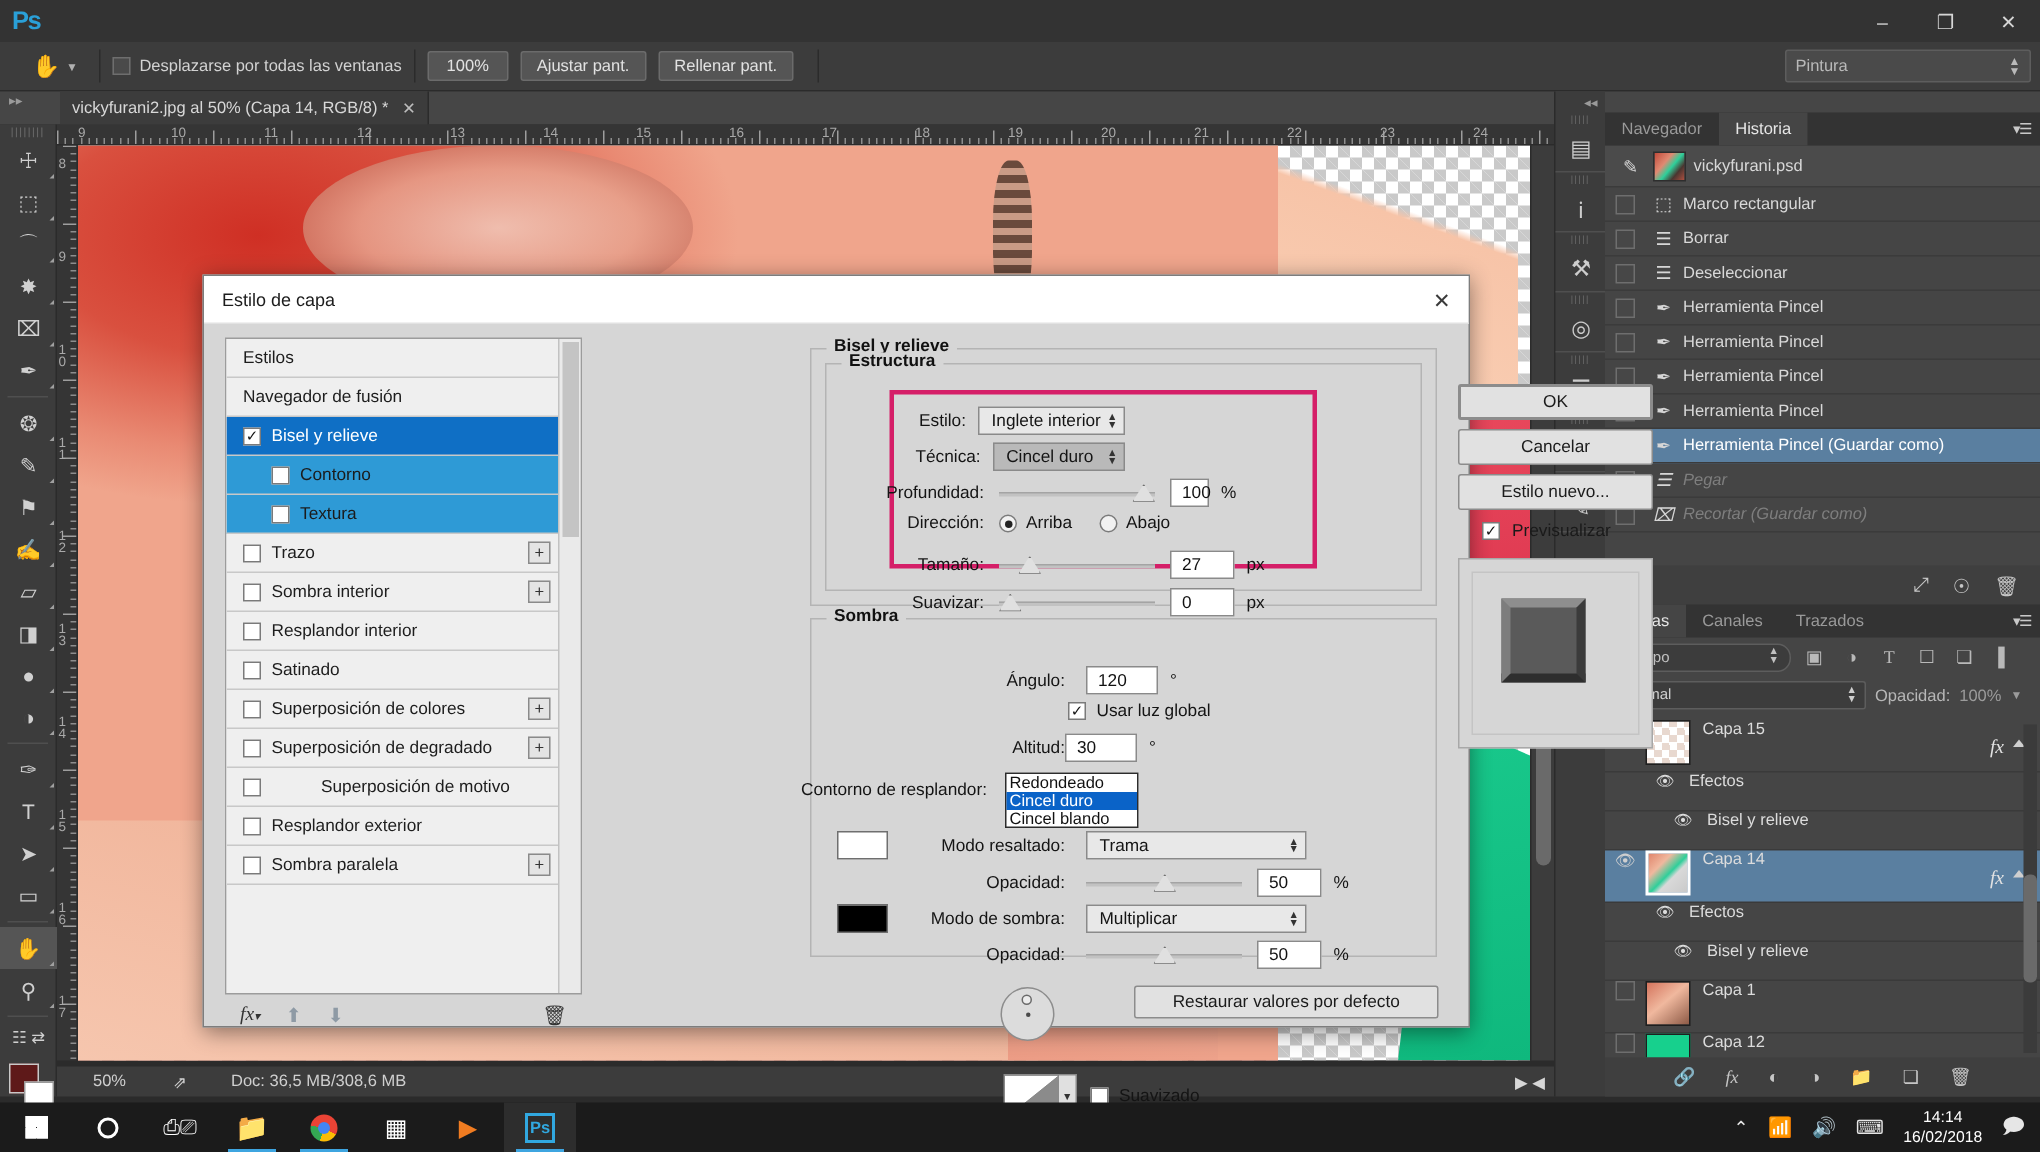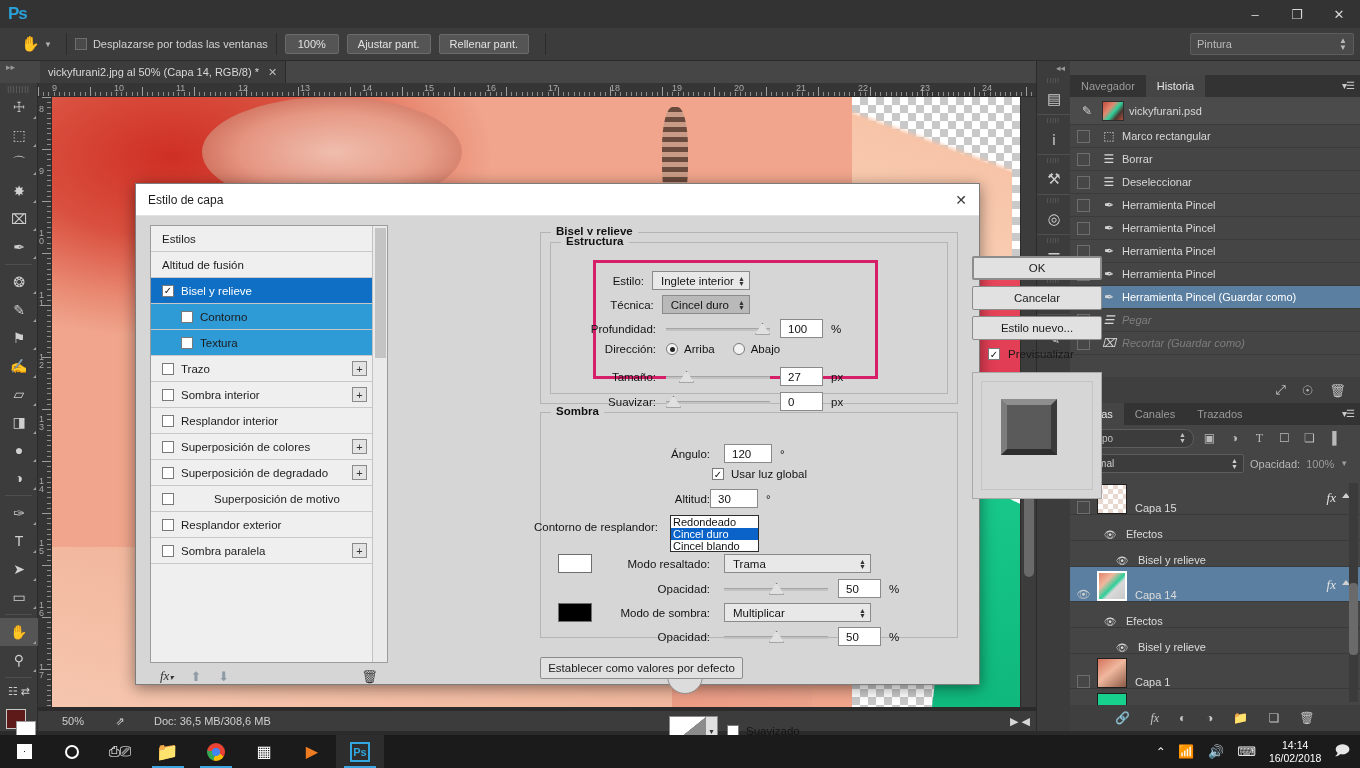--- a/index.html
+++ b/index.html
@@ -127,21 +127,21 @@
   .lrow1 { height:26px; display:flex; align-items:center; gap:6px; padding:0 6px; }
   .pill { height:19px; border:1px solid #5d5d5d; background:#3c3c3c; border-radius:9px;
           display:flex; align-items:center; gap:5px; padding:0 7px; font-size:10px; color:#c1c1c1;}
   .filtico { width:19px; height:19px; display:flex; align-items:center; justify-content:center; color:#b9b9b9; font-size:12px;}
   .lrow2 { height:25px; display:flex; align-items:center; gap:6px; padding:0 6px; }
   .selbox { height:19px; background:#3c3c3c; border:1px solid #5d5d5d; border-radius:2px; display:flex;
             align-items:center; justify-content:space-between; padding:0 5px; font-size:10px; color:#cfcfcf;}
   .lrow3 { height:24px; display:flex; align-items:center; gap:7px; padding:0 6px; font-size:10px; color:#b7b7b7;}
   .lockico { width:14px; height:14px; display:flex; align-items:center; justify-content:center; color:#c5c5c5; font-size:11px;}
   .llist { position:absolute; left:0; top:77px; width:290px; height:225px; overflow:hidden; background:#454545;}
-  .lrow { height:35px; display:flex; align-items:flex-end; border-bottom:1px solid #3a3a3a; position:relative; font-size:11px; color:#dcdcdc;}
+  .lrow { height:35px; display:flex; align-items:flex-start; border-bottom:1px solid #3a3a3a; position:relative; font-size:11px; color:#dcdcdc;}
   .lrow.sel { background:#5a7fa0; }
   .lrow.sub { height:26px; }
   .eyecol { width:27px; display:flex; align-items:center; justify-content:center; color:#cfcfcf; font-size:11px; flex:0 0 auto;}
   .eyebox { width:13px;height:13px;border:1px solid #6e6e6e;background:#474747;}
   .lthumb { width:30px; height:30px; border:1px solid #1f1f1f; margin-right:8px; flex:0 0 auto;}
   .lthumb.white { border:2px solid #fff; }
   .fxmark { position:absolute; right:24px; top:10px; font-style:italic; font-size:13px; color:#e2e2e2; font-family:"Liberation Serif",serif;}
   .fxtri { position:absolute; right:10px; top:13px; width:0;height:0;border-left:4px solid transparent;
            border-right:4px solid transparent;border-bottom:5px solid #cfcfcf;}
   .lfoot { position:absolute; left:0; bottom:0; width:290px; height:26px; background:#3f3f3f;
@@ -906,21 +906,21 @@
     </div>
 
     <div class="dlg-body">
 
       <div class="styles-list">
         <div class="sl-inner" id="styleslot">
             <div class="sitem" style="position: relative;">
               <span>Estilos</span>
             </div>
             <div class="sitem" style="position: relative;">
-              <span>Altitud de fusión</span>
+              <span>Navegador de fusión</span>
             </div>
             <div class="sitem hi" style="position: relative;">
               <span class="chk">✓</span>
               <span>Bisel y relieve</span>
             </div>
             <div class="sitem hi2 ind" style="position: relative;">
               <span class="chk"></span>
               <span>Contorno</span>
             </div>
             <div class="sitem hi2 ind" style="position: relative;">
@@ -933,20 +933,24 @@
               <span class="plusbtn">+</span>
             </div>
             <div class="sitem" style="position: relative;">
               <span class="chk"></span>
               <span>Sombra interior</span>
               <span class="plusbtn">+</span>
             </div>
             <div class="sitem" style="position: relative;">
               <span class="chk"></span>
               <span>Resplandor interior</span>
+            </div>
+            <div class="sitem" style="position: relative;">
+              <span class="chk"></span>
+              <span>Satinado</span>
             </div>
             <div class="sitem" style="position: relative;">
               <span class="chk"></span>
               <span>Superposición de colores</span>
               <span class="plusbtn">+</span>
             </div>
             <div class="sitem" style="position: relative;">
               <span class="chk"></span>
               <span>Superposición de degradado</span>
               <span class="plusbtn">+</span>
@@ -1005,21 +1009,21 @@
           <div class="dditem sel">Cincel duro</div>
           <div class="dditem">Cincel blando</div>
         </div>
 
       <div class="frow" style="left:424px; top:103px; width:300px;">
         <span class="flabel" style="width:96px;">Profundidad:</span>
         <div class="slider" style="width:104px;margin-left:10px;">
           <div class="sltrack"></div>
           <div class="slthumb" style="left:89px;"></div>
         </div>
-        <div class="numbox" style="width:43px;margin-left:10px;text-align:right;">
+        <div class="numbox" style="width:26px;margin-left:10px;text-align:right;">
           <span>100</span>
         </div>
         <span style="margin-left:8px;">%</span>
       </div>
 
       <div class="frow" style="left:424px; top:127px; width:300px;">
         <span class="flabel" style="width:96px;">Dirección:</span>
         <span class="radio" style="margin-left:10px;">
             <span class="dot"></span>
           </span>
@@ -1127,21 +1131,21 @@
         <div class="slider" style="width:104px;margin-left:14px;">
           <div class="sltrack"></div>
           <div class="slthumb" style="left:45px;"></div>
         </div>
         <div class="numbox" style="width:43px;margin-left:10px;">
           <span>50</span>
         </div>
         <span style="margin-left:8px;">%</span>
       </div>
 
-      <div class="defbtn" style="left:404px;top:441px;width:203px;">Establecer como valores por defecto</div>
+      <div class="defbtn" style="left:620px;top:441px;width:203px;">Restaurar valores por defecto</div>
 
       <div class="okbtn primary" style="top:40px;">OK</div>
       <div class="okbtn" style="top:70px;">Cancelar</div>
       <div class="okbtn" style="top:100px;">Estilo nuevo...</div>
       <div class="prevchk" style="top:132px;left:852px;">
         <span class="chk">✓</span>
         <span>Previsualizar</span>
       </div>
       <div class="previewbox" style="top:156px;">
         <div class="previewinner"></div>

